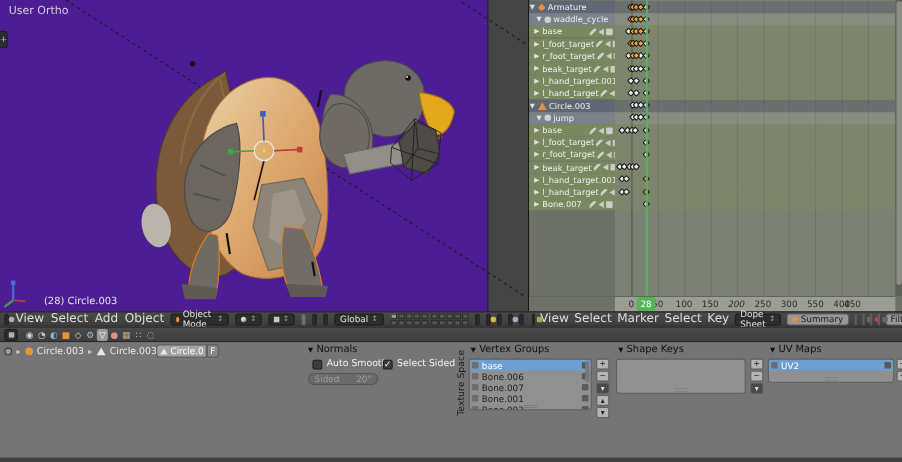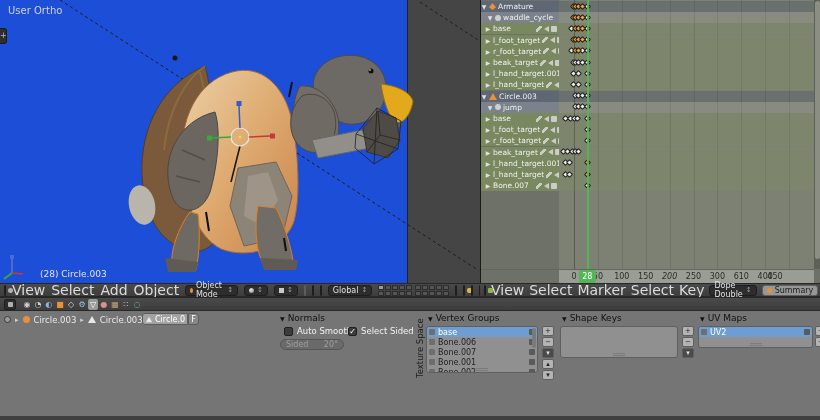--- a/index.html
+++ b/index.html
@@ -2,30 +2,30 @@
 <html><head>
 <meta charset="utf-8">
 <style>
   * { margin:0; padding:0; box-sizing:border-box; }
   html,body { width:820px; height:420px; overflow:hidden; background:#1a1a1a;
     font-family:"DejaVu Sans", sans-serif; }
   .abs { position:absolute; }
   #stage { position:relative; width:820px; height:420px; background:#454545; }
 
   
-  #viewport { left:0; top:0; width:408px; height:283px; background:#1d4ed8; border-right:1px solid #232323; }
+  #viewport { left:0; top:0; width:444px; height:283px; background:#4c1d95; border-right:1px solid #232323; }
   #vp-label { left:8px; top:5px; font-size:10px; color:#d2d2d2; }
   #vp-object-label { left:40px; top:269px; font-size:9px; color:#e6e6e6; }
   #toolshelf-tab { left:0; top:28px; width:7px; height:16px; background:#2e2e2e; border:1px solid #1c1c1c; border-left:none; border-radius:0 3px 3px 0; color:#bbb; font-size:8px; line-height:14px; text-align:center; }
 
   
   .editor-header { background:linear-gradient(#4a4a4a,#3d3d3d); border-top:1px solid #272727; border-bottom:1px solid #272727; display:flex; align-items:center; gap:6px; padding:0 4px; }
   #vp-header { left:0; top:283px; width:480px; height:14px; }
   #ds-header { left:480px; top:283px; width:340px; height:14px; gap:5px; }
-  .menu-item { font-size:14px; color:#dcdcdc; line-height:12px; }
+  .menu-item { font-size:11px; color:#dcdcdc; line-height:12px; }
   .hbtn { height:11px; background:#2d2d2d; border:1px solid #1e1e1e; border-radius:3px; color:#e2e2e2; font-size:8px; display:flex; align-items:center; gap:3px; padding:0 4px; }
   .hbtn.light { background:#979797; border-color:#5f5f5f; color:#1c1c1c; }
   .updn { font-size:7px; color:#9a9a9a; }
   .hbtn.light .updn { color:#3a3a3a; }
   .sqbtn { width:12px; height:11px; background:#8f8f8f; border:1px solid #5d5d5d; border-radius:2px; display:inline-block; position:relative; }
   .sqbtn.dark { background:#2d2d2d; border-color:#1e1e1e; }
   .sqbtn.active { background:#5a7c9e; }
   .dot-ic { position:absolute; left:3px; top:2px; width:5px; height:5px; border-radius:50%; }
   .layers { display:flex; gap:3px; }
   .layer-block { display:grid; grid-template-columns:repeat(5,6px); grid-template-rows:repeat(2,5px); gap:1px; }
@@ -476,41 +476,41 @@
       </div>
     <div id="ds-timeline-left" class="abs"></div>
     <div id="ds-timeline" class="abs">
         <div class="tick-label" style="left: 15px;">0</div>
         <div class="tick-label" style="left: 38.9px;">50</div>
         <div class="tick-label" style="left: 62.8px;">100</div>
         <div class="tick-label" style="left: 86.7px;">150</div>
         <div class="tick-label" style="left: 110.6px; font-style: italic;">200</div>
         <div class="tick-label" style="left: 134.5px;">250</div>
         <div class="tick-label" style="left: 158.4px;">300</div>
-        <div class="tick-label" style="left: 182.3px;">610</div>
+        <div class="tick-label" style="left: 182.3px;">550</div>
         <div class="tick-label" style="left: 206.2px;">400</div>
         <div class="tick-label" style="left: 216px;">450</div>
         <div id="cur-frame-badge" style="left: 28.384px;">28</div>
       </div>
     <div id="ds-scroll" class="abs">
         <div id="ds-scroll-thumb" class="abs"></div>
       </div>
   </div>
 
   <div id="ds-header" class="abs editor-header">
     <span class="sqbtn dark">
         <span class="dot-ic" style="background:#8fb44a;border-radius:1px"></span>
       </span>
     <span class="menu-item">View</span>
     <span class="menu-item">Select</span>
     <span class="menu-item">Marker</span>
     <span class="menu-item">Select</span>
     <span class="menu-item">Key</span>
     <span class="hbtn">
-        <span>Dope Double</span>
+        <span>Dope Sheet</span>
         <span class="updn">↕</span>
       </span>
     <span class="hbtn light">
       <span class="dot-ic" style="position:static;background:#e8913a"></span>
       <span>Summary</span>
     </span>
     <span class="sqbtn">
         <span class="dot-ic" style="background:#444;border-radius:0;clip-path:polygon(0 0,100% 50%,0 100%)"></span>
       </span>
     <span class="sqbtn">

